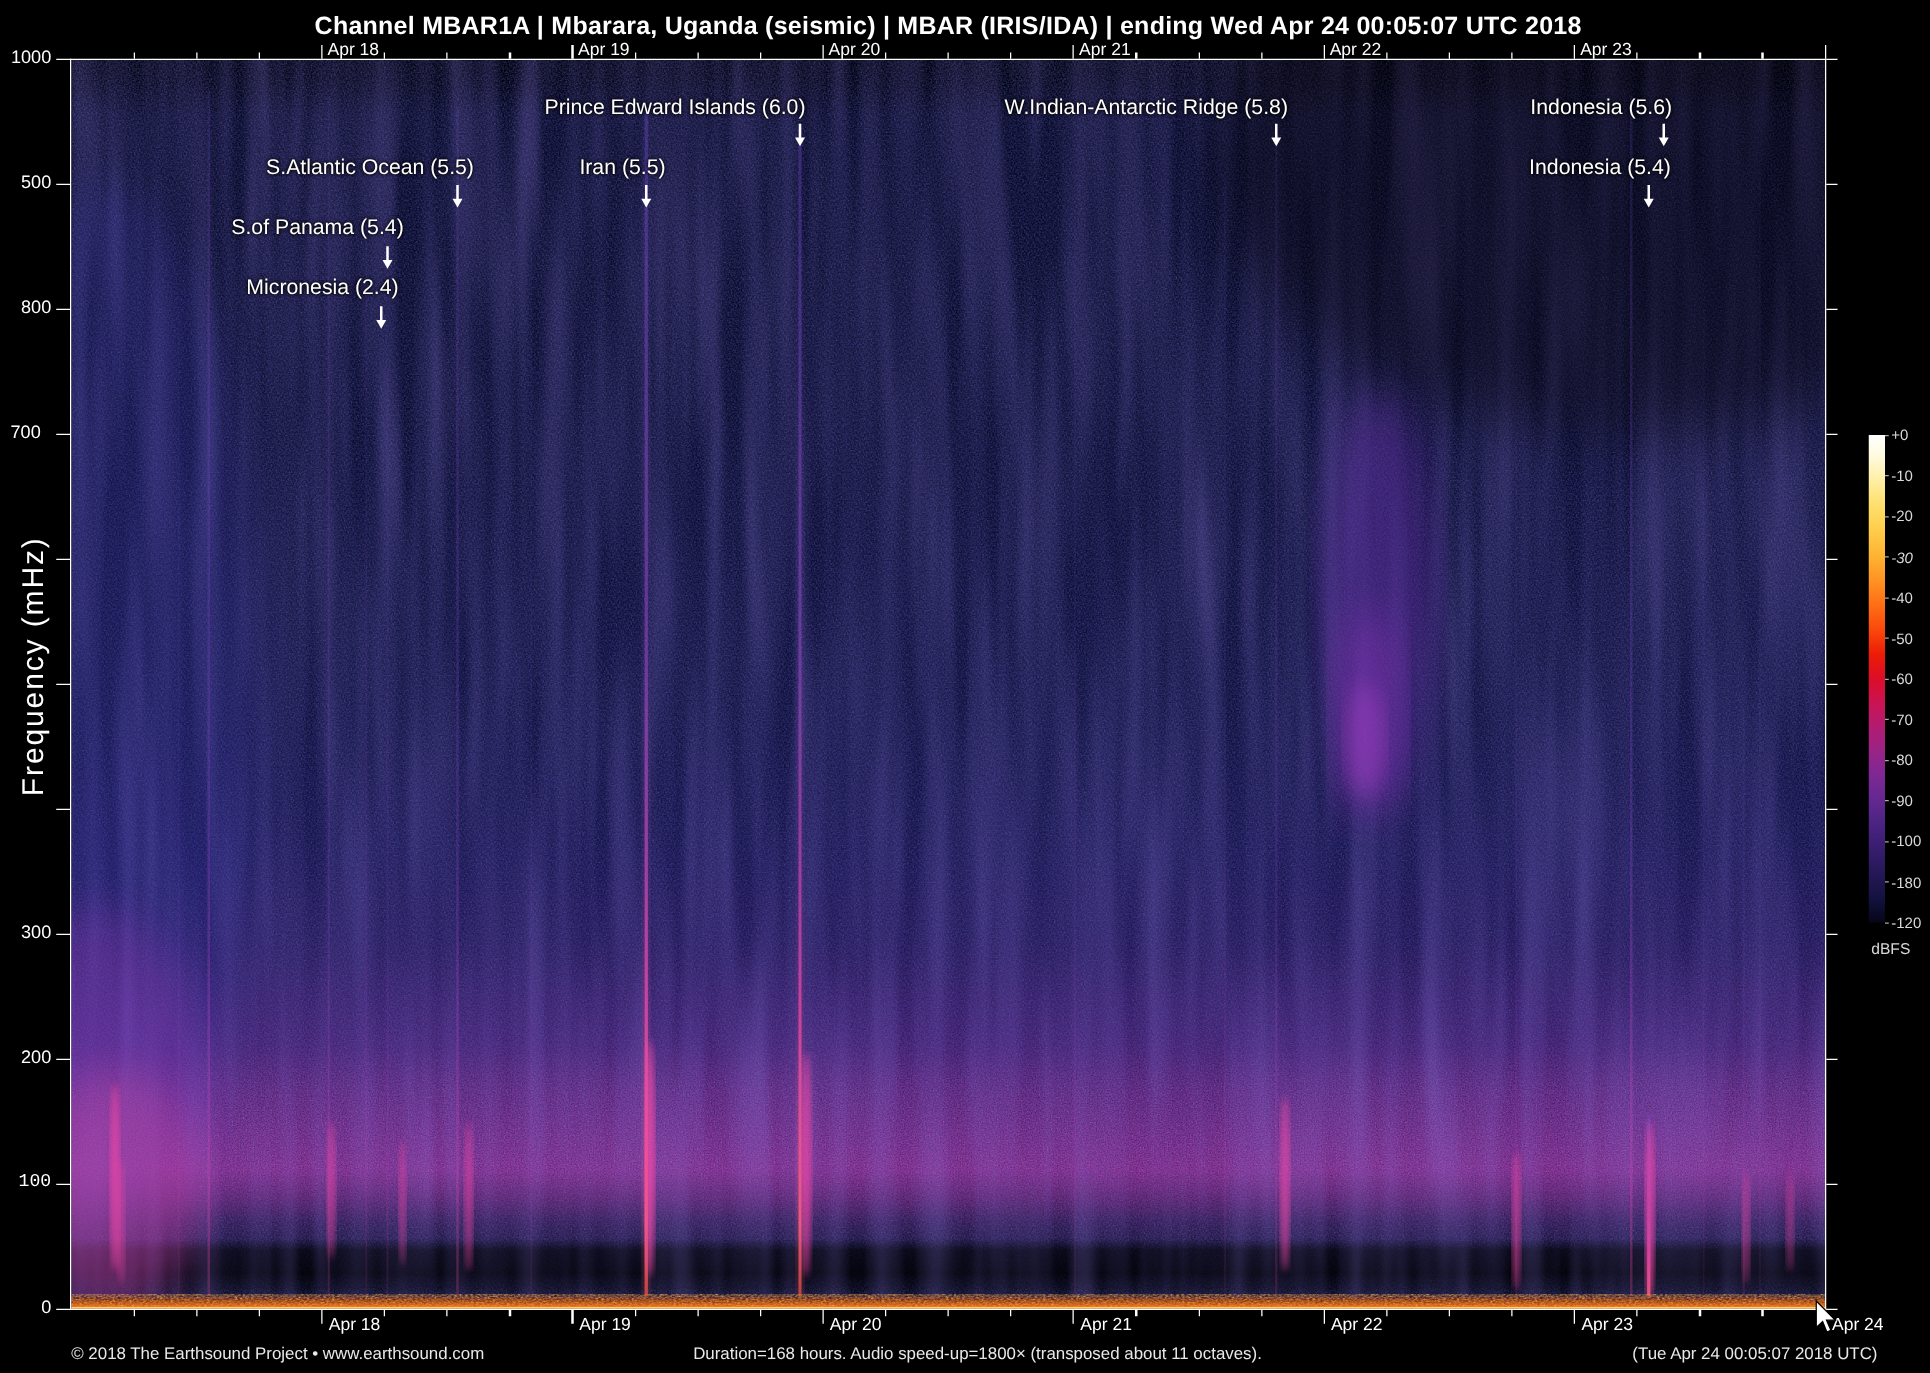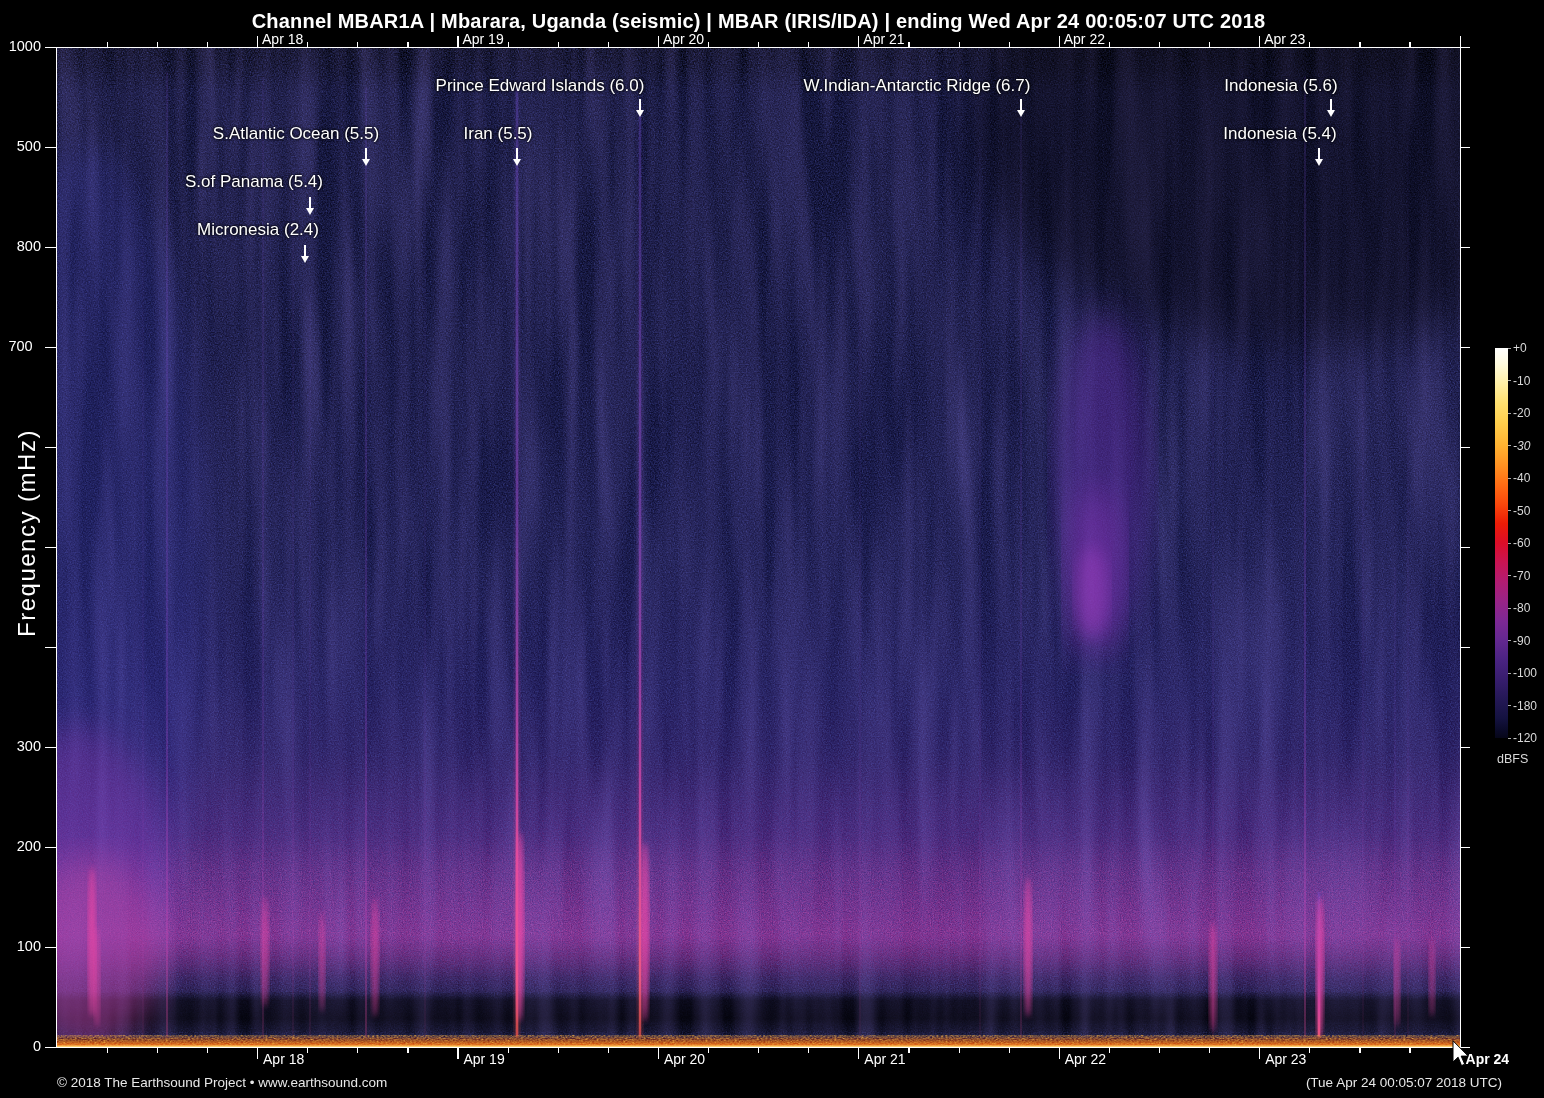--- a/index.html
+++ b/index.html
@@ -263,21 +263,21 @@
       <div class="dlabel" style="left: 1264.16px; top: 31px;">Apr 23</div>
       <div class="dlabel" style="left: 1265.16px; top: 1051px;">Apr 23</div>
       <div class="tick" style="left: 1309.27px; top: 42px; width: 1.2px; height: 5px;"></div>
       <div class="tick" style="left: 1309.27px; top: 1048px; width: 1.2px; height: 5px;"></div>
       <div class="tick" style="left: 1359.38px; top: 42px; width: 1.2px; height: 5px;"></div>
       <div class="tick" style="left: 1359.38px; top: 1048px; width: 1.2px; height: 5px;"></div>
       <div class="tick" style="left: 1409.48px; top: 42px; width: 1.2px; height: 5px;"></div>
       <div class="tick" style="left: 1409.48px; top: 1048px; width: 1.2px; height: 5px;"></div>
       <div class="tick" style="left: 1459.59px; top: 36px; width: 1.2px; height: 11px;"></div>
       <div class="tick" style="left: 1459.59px; top: 1048px; width: 1.2px; height: 11px;"></div>
-      <div class="dlabel" style="left: 1465.59px; top: 1051px; font-weight: bold;">Apr 24</div>
+      <div class="dlabel" style="left: 1465.59px; top: 1051px;">Apr 24</div>
       <div class="tick" style="left: 45px; top: 47px; width: 11px; height: 1.3px;"></div>
       <div class="tick" style="left: 1461px; top: 47px; width: 9px; height: 1.3px;"></div>
       <div class="dlabel ylab" style="left: 0px; top: 38px; width: 41px; text-align: right;">1000</div>
       <div class="tick" style="left: 45px; top: 147px; width: 11px; height: 1.3px;"></div>
       <div class="tick" style="left: 1461px; top: 147px; width: 9px; height: 1.3px;"></div>
       <div class="dlabel ylab" style="left: 0px; top: 138px; width: 41px; text-align: right;">500</div>
       <div class="tick" style="left: 45px; top: 247px; width: 11px; height: 1.3px;"></div>
       <div class="tick" style="left: 1461px; top: 247px; width: 9px; height: 1.3px;"></div>
       <div class="dlabel ylab" style="left: 0px; top: 238px; width: 41px; text-align: right;">800</div>
       <div class="tick" style="left: 45px; top: 347px; width: 11px; height: 1.3px;"></div>
@@ -290,21 +290,21 @@
       <div class="tick" style="left: 45px; top: 647px; width: 11px; height: 1.3px;"></div>
       <div class="tick" style="left: 1461px; top: 647px; width: 9px; height: 1.3px;"></div>
       <div class="tick" style="left: 45px; top: 747px; width: 11px; height: 1.3px;"></div>
       <div class="tick" style="left: 1461px; top: 747px; width: 9px; height: 1.3px;"></div>
       <div class="dlabel ylab" style="left: 0px; top: 738px; width: 41px; text-align: right;">300</div>
       <div class="tick" style="left: 45px; top: 847px; width: 11px; height: 1.3px;"></div>
       <div class="tick" style="left: 1461px; top: 847px; width: 9px; height: 1.3px;"></div>
       <div class="dlabel ylab" style="left: 0px; top: 838px; width: 41px; text-align: right;">200</div>
       <div class="tick" style="left: 45px; top: 947px; width: 11px; height: 1.3px;"></div>
       <div class="tick" style="left: 1461px; top: 947px; width: 9px; height: 1.3px;"></div>
-      <div class="dlabel ylab" style="left: 0px; top: 938px; width: 41px; text-align: right;">100</div>
+      <div class="dlabel ylab" style="left: 0px; top: 938px; width: 41px; text-align: right; font-family: Liberation Mono, monospace;">100</div>
       <div class="tick" style="left: 45px; top: 1047px; width: 11px; height: 1.3px;"></div>
       <div class="tick" style="left: 1461px; top: 1047px; width: 9px; height: 1.3px;"></div>
       <div class="dlabel ylab" style="left: 0px; top: 1038px; width: 41px; text-align: right;">0</div>
     </div>
 
   <div class="ylabel">Frequency (mHz)</div>
 
   <div id="annotations">
       <div class="ann" style="left: 540px; top: 86px;">Prince Edward Islands (6.0)</div>
       <div class="ann-line" style="left: 639px; top: 99px;"></div>
@@ -314,21 +314,21 @@
       <div class="ann-head" style="left: 361.5px; top: 159px;"></div>
       <div class="ann" style="left: 498px; top: 134px;">Iran (5.5)</div>
       <div class="ann-line" style="left: 516px; top: 148px;"></div>
       <div class="ann-head" style="left: 512.5px; top: 159px;"></div>
       <div class="ann" style="left: 254px; top: 182px;">S.of Panama (5.4)</div>
       <div class="ann-line" style="left: 309px; top: 197px;"></div>
       <div class="ann-head" style="left: 305.5px; top: 208px;"></div>
       <div class="ann" style="left: 258px; top: 230px;">Micronesia (2.4)</div>
       <div class="ann-line" style="left: 304px; top: 245px;"></div>
       <div class="ann-head" style="left: 300.5px; top: 256px;"></div>
-      <div class="ann" style="left: 917px; top: 86px;">W.Indian-Antarctic Ridge (6.7)</div>
+      <div class="ann" style="left: 917px; top: 86px;">W.Indian-Antarctic Ridge (5.8)</div>
       <div class="ann-line" style="left: 1020px; top: 99px;"></div>
       <div class="ann-head" style="left: 1016.5px; top: 110px;"></div>
       <div class="ann" style="left: 1281px; top: 86px;">Indonesia (5.6)</div>
       <div class="ann-line" style="left: 1330px; top: 99px;"></div>
       <div class="ann-head" style="left: 1326.5px; top: 110px;"></div>
       <div class="ann" style="left: 1280px; top: 134px;">Indonesia (5.4)</div>
       <div class="ann-line" style="left: 1318px; top: 148px;"></div>
       <div class="ann-head" style="left: 1314.5px; top: 159px;"></div>
     </div>
 
@@ -359,18 +359,19 @@
         <div class="cblabel" style="left: 18px; top: 318px;">-100</div>
         <div class="cbtick" style="left: 13px; top: 357px; width: 3px; height: 1px;"></div>
         <div class="cblabel" style="left: 18px; top: 350.5px;">-180</div>
         <div class="cbtick" style="left: 13px; top: 389.5px; width: 3px; height: 1px;"></div>
         <div class="cblabel" style="left: 18px; top: 383px;">-120</div>
       </div>
     <div class="cbar-unit">dBFS</div>
   </div>
 
   <div class="foot foot-left">© 2018 The Earthsound Project • www.earthsound.com</div>
+  <div class="foot foot-center">Duration=168 hours. Audio speed-up=1800× (transposed about 11 octaves).</div>
   <div class="foot foot-right">(Tue Apr 24 00:05:07 2018 UTC)</div>
 
   <svg class="cursor" width="20" height="28" viewBox="0 0 20 28">
     <path d="M1,0.8 L1,22 L6.1,17.2 L9.5,25.6 L12.7,24.2 L9.2,16.1 L16.2,16.1 Z" fill="#ffffff" stroke="#000000" stroke-width="1"></path>
   </svg>
 </div>
 
 </body></html>

